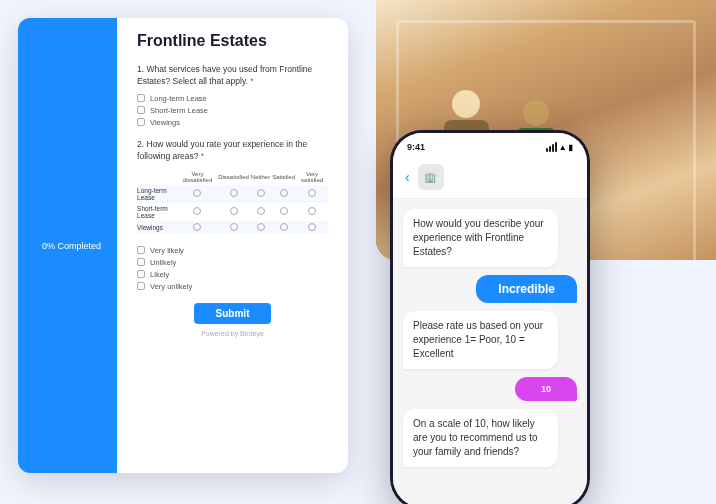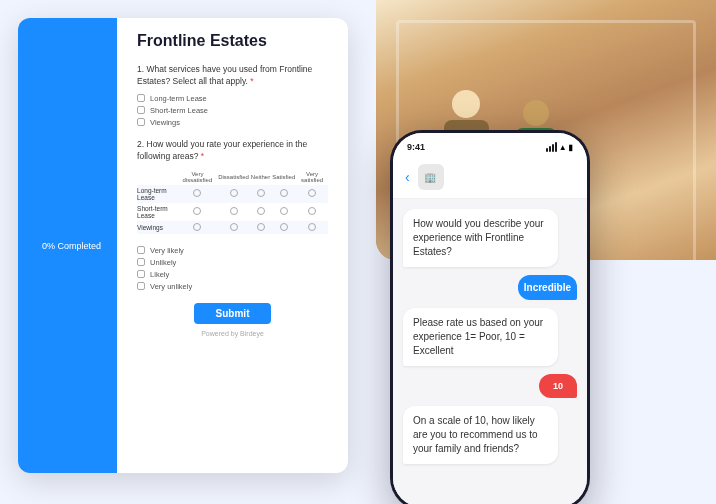--- a/index.html
+++ b/index.html
@@ -313,31 +313,31 @@
       color: #333;
       max-width: 155px;
       line-height: 1.4;
       box-shadow: 0 1px 3px rgba(0,0,0,0.08);
     }
     .msg-sent {
       align-self: flex-end;
       background: #1a8cff;
       color: #fff;
       border-radius: 12px 12px 2px 12px;
-      padding: 7px 6px;
-      font-size: 10px;
+      padding: 7px 22px;
+      font-size: 12px;
       font-weight: 600;
       max-width: 120px;
     }
     .msg-sent-small {
       align-self: flex-end;
-      background: #ef4444;
+      background: #d946ef;
       color: #fff;
       border-radius: 12px 12px 2px 12px;
-      padding: 7px 14px;
+      padding: 7px 26px;
       font-size: 9px;
       font-weight: 600;
       min-width: 32px;
       text-align: center;
     }
   </style>
 </head>
 <body>
 
 <div class="photo-bg">

